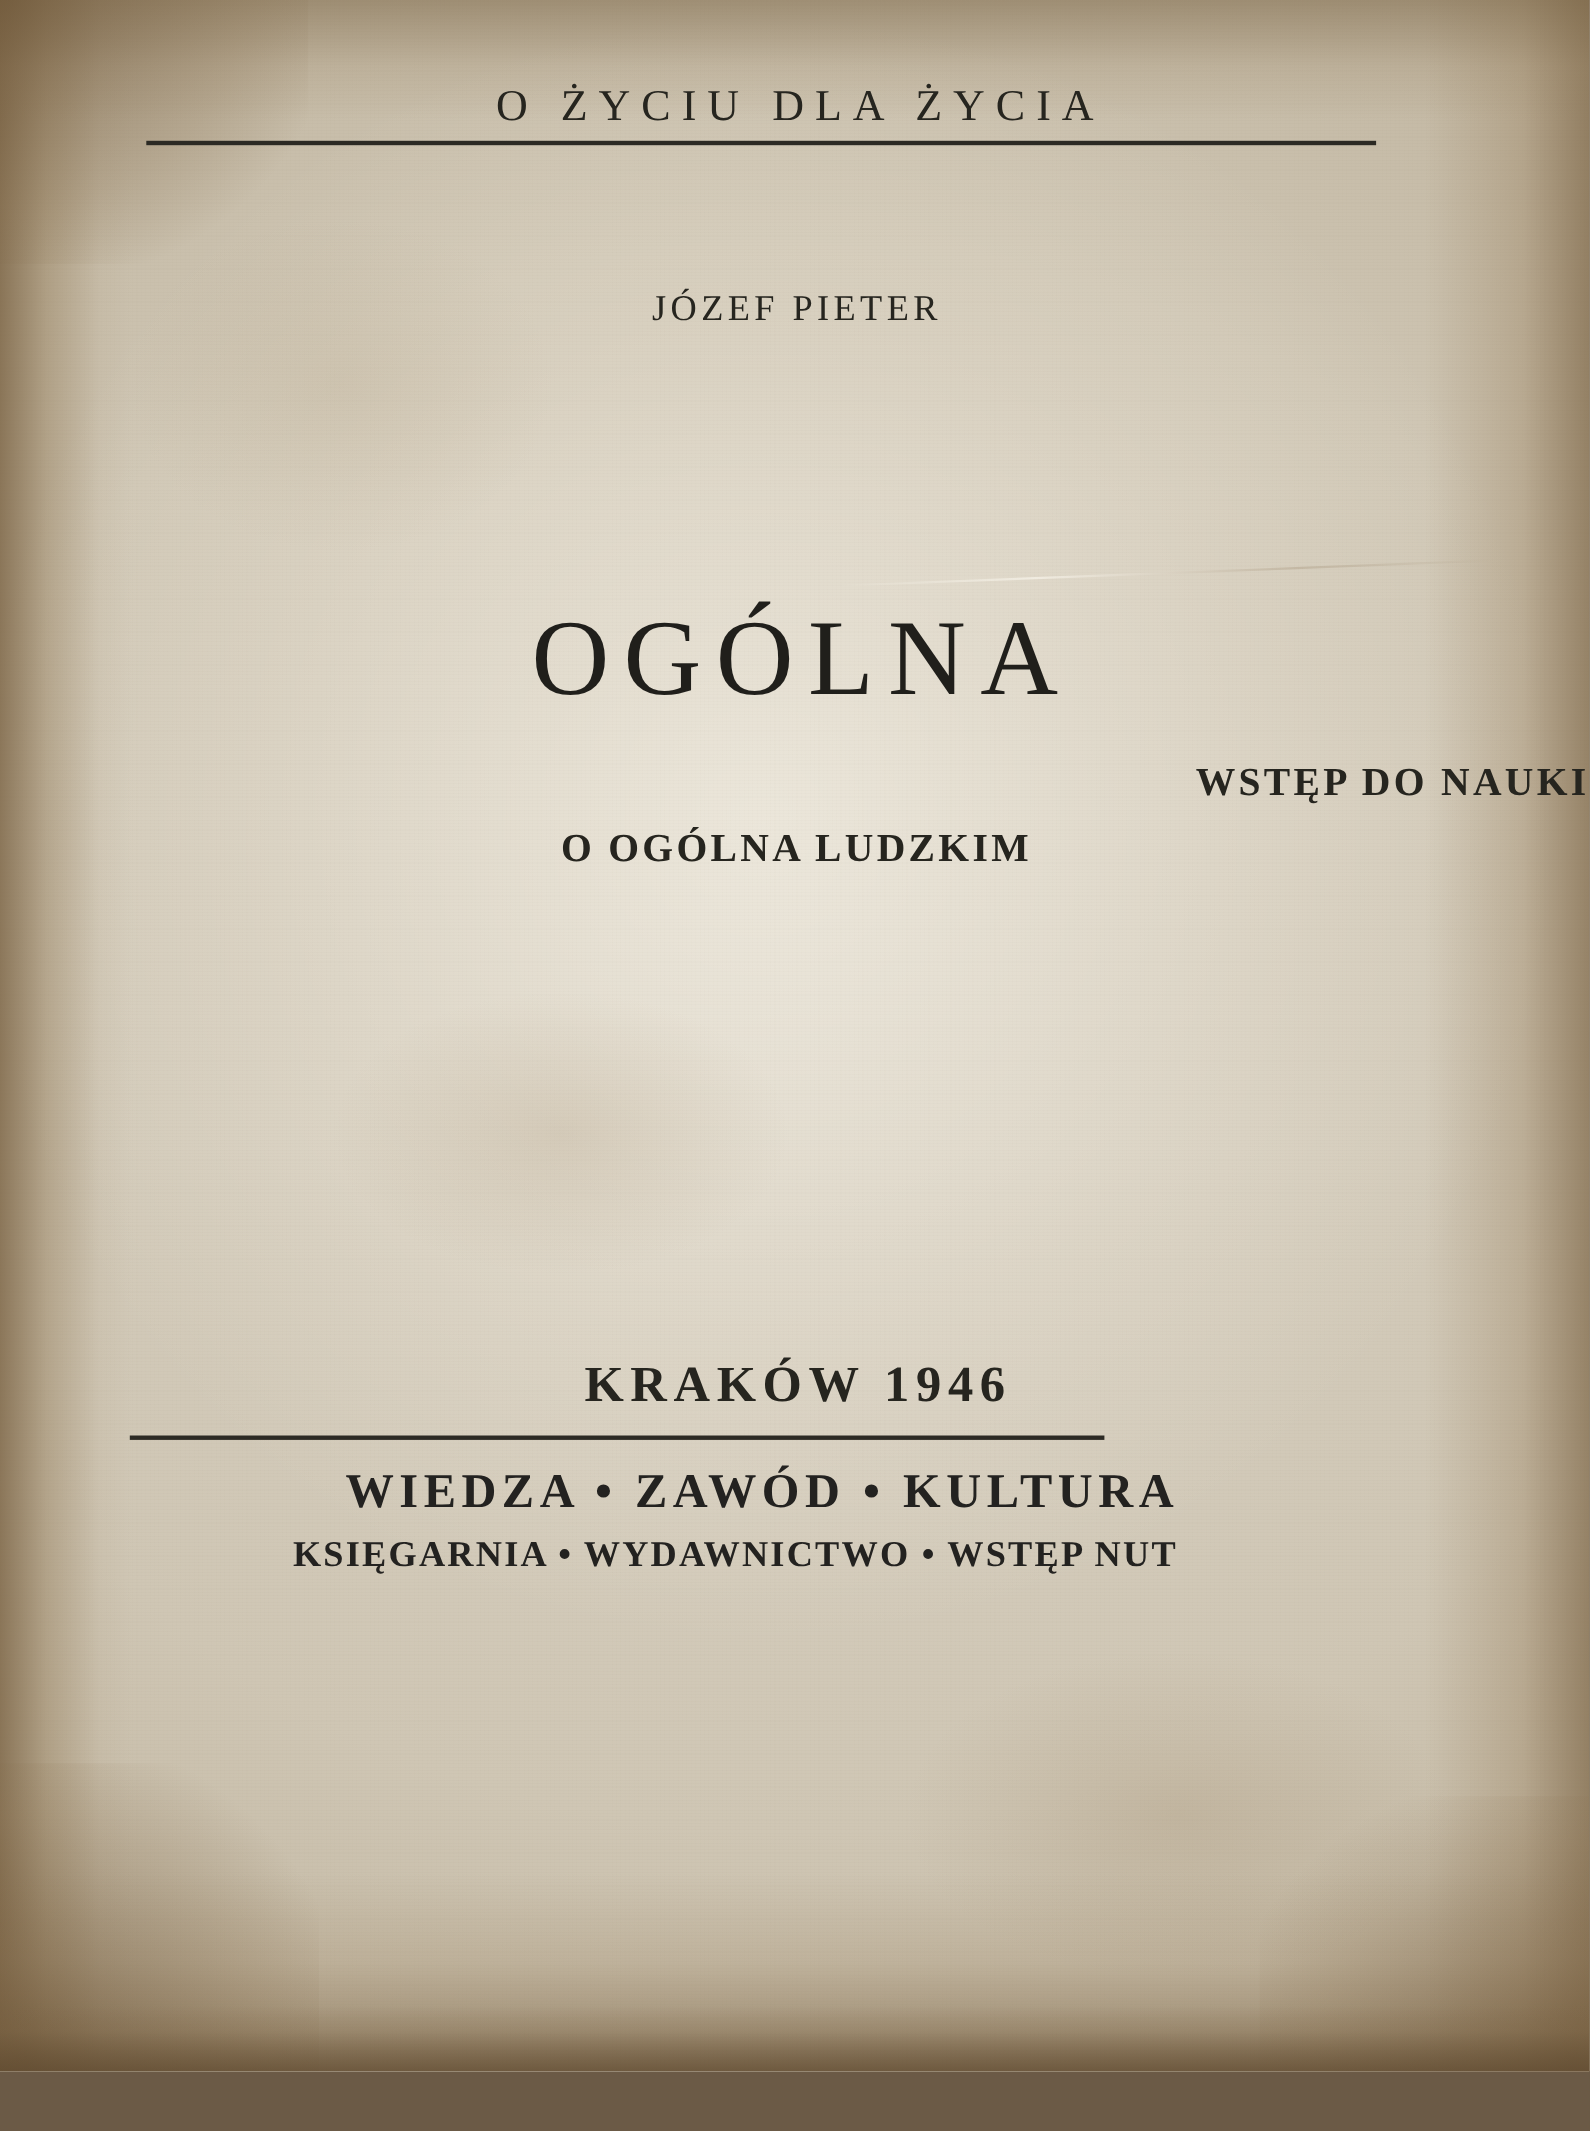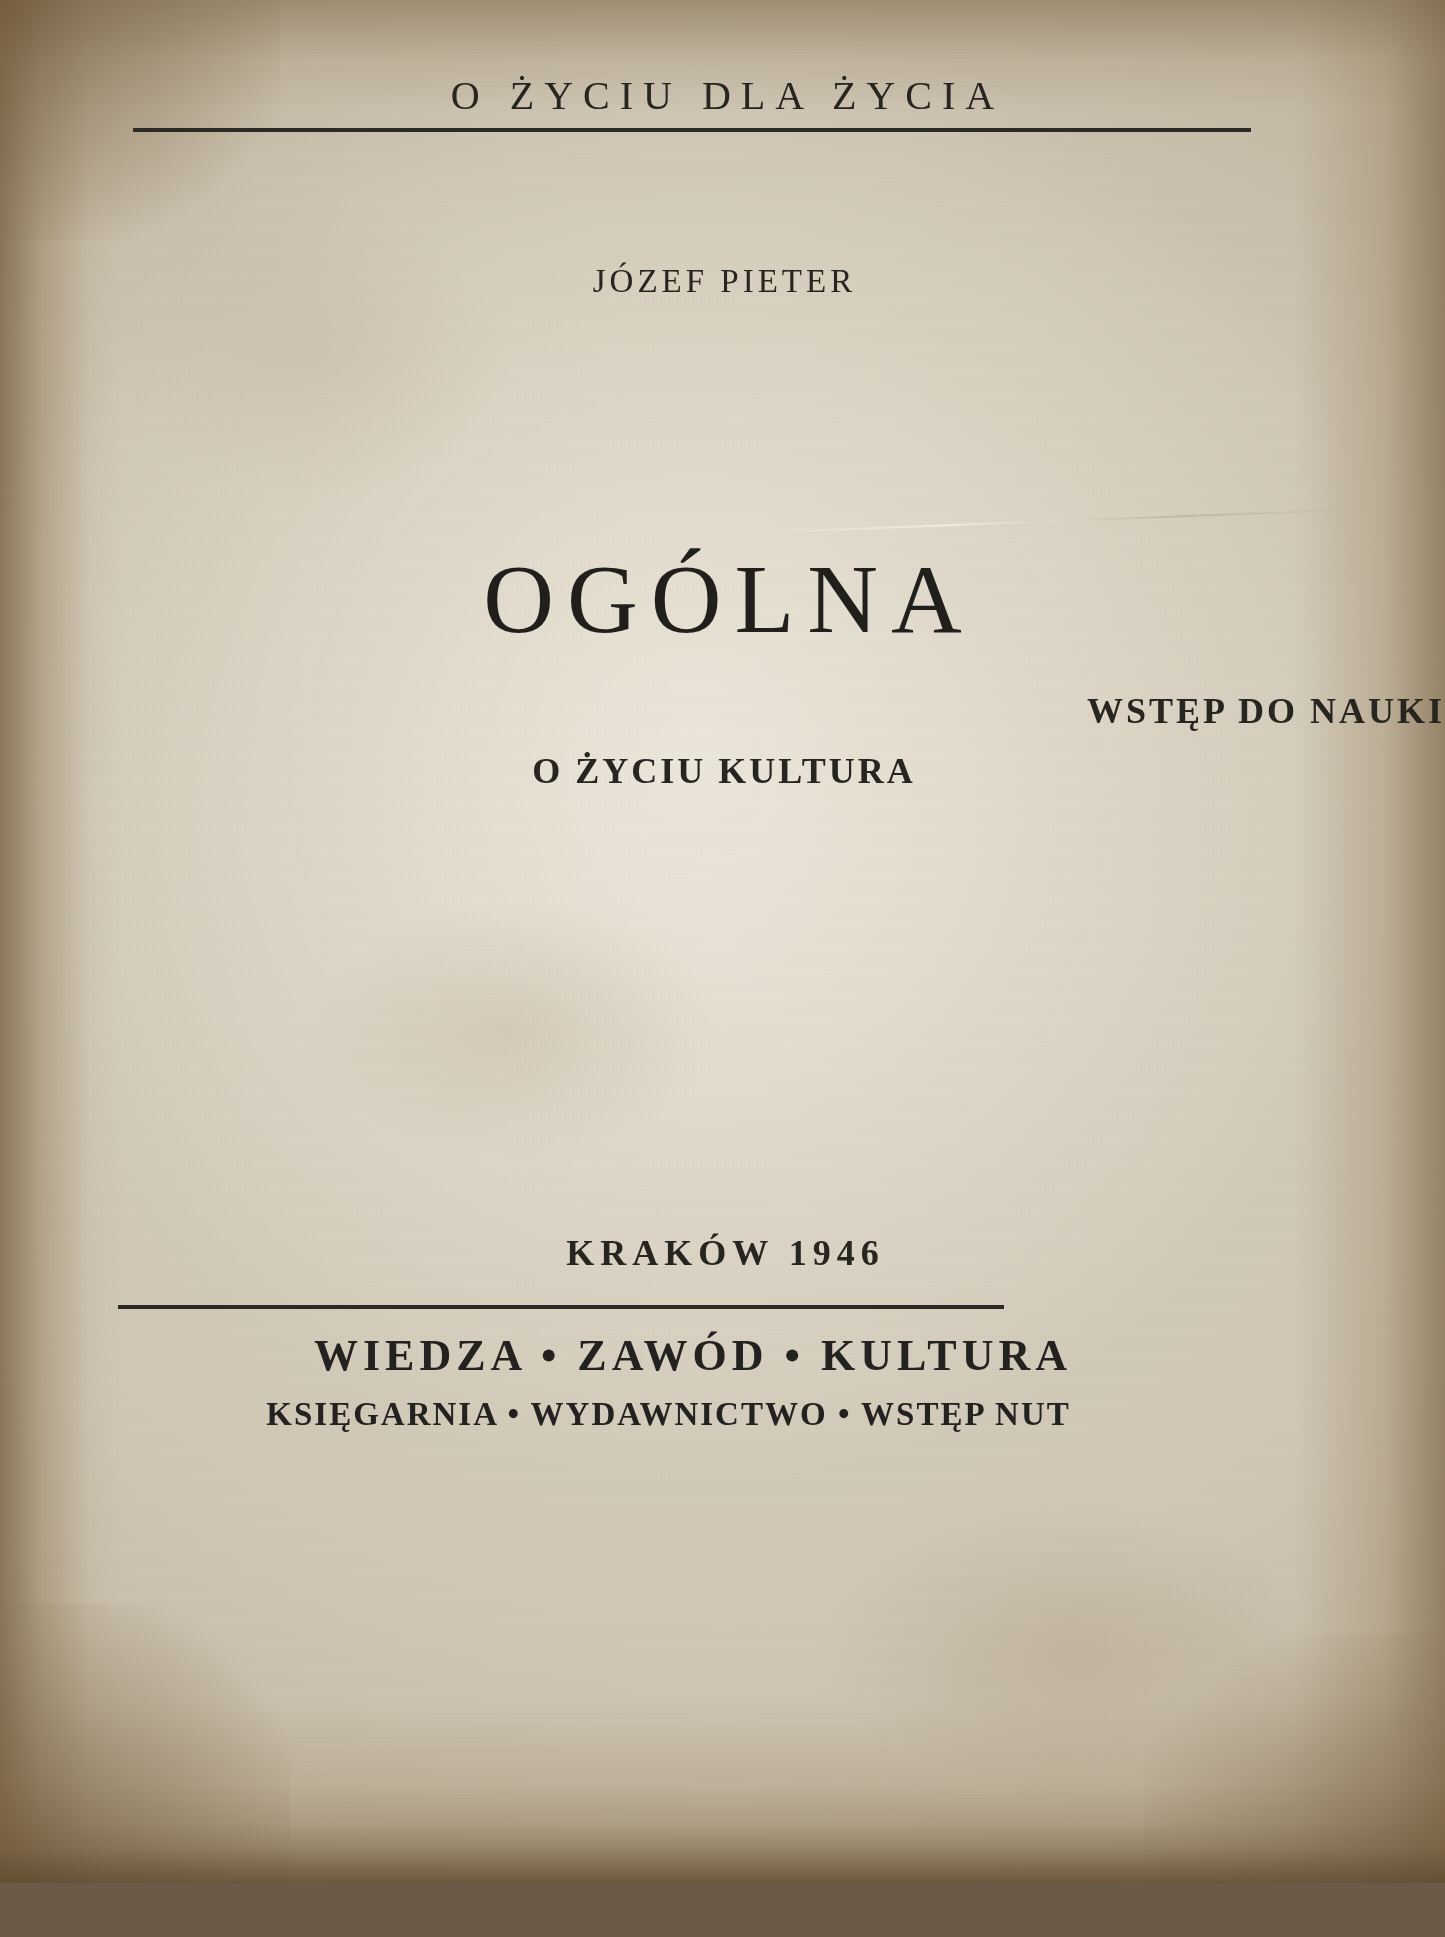--- a/index.html
+++ b/index.html
@@ -172,21 +172,21 @@
     letter-spacing: 3px;
     text-indent: 3px;
     color: #26251f;
   }
 
   .imprint-place {
     position: absolute;
     left: 0; right: 0;
     top: 1232px;
     text-align: center;
-    font-size: 36px;
+    font-size: 46px;
     font-weight: 700;
     letter-spacing: 6px;
     text-indent: 6px;
     color: #26251f;
   }
 
   .rule-bottom {
     position: absolute;
     left: 118px;
     width: 886px;
@@ -255,21 +255,21 @@
 
     <div class="rule-top"></div>
 
     <div class="author">JÓZEF PIETER</div>
 
 
     <div class="title-2">OGÓLNA</div>
 
     <div class="subtitle-1">WSTĘP DO NAUKI</div>
 
-    <div class="subtitle-2">O ŻYCIU KULTURA</div>
+    <div class="subtitle-2">O OGÓLNA LUDZKIM</div>
 
     <div class="imprint-place">KRAKÓW 1946</div>
 
     <div class="rule-bottom"></div>
 
     <div class="publisher">WIEDZA • ZAWÓD • KULTURA</div>
 
     <div class="publisher-sub">KSIĘGARNIA • WYDAWNICTWO • WSTĘP NUT</div>
 
   </div>

